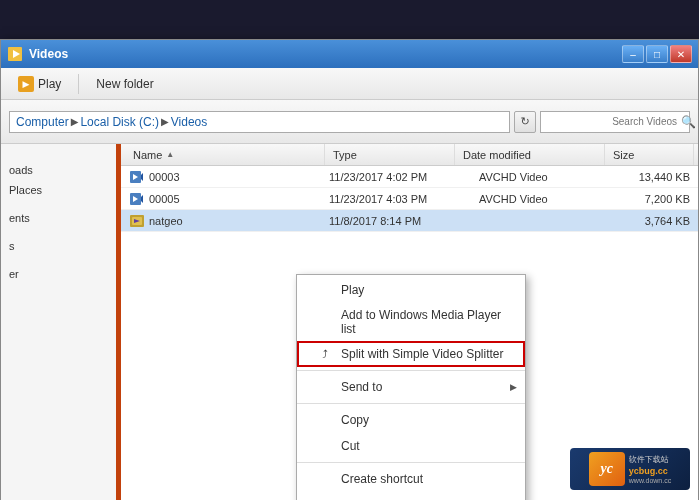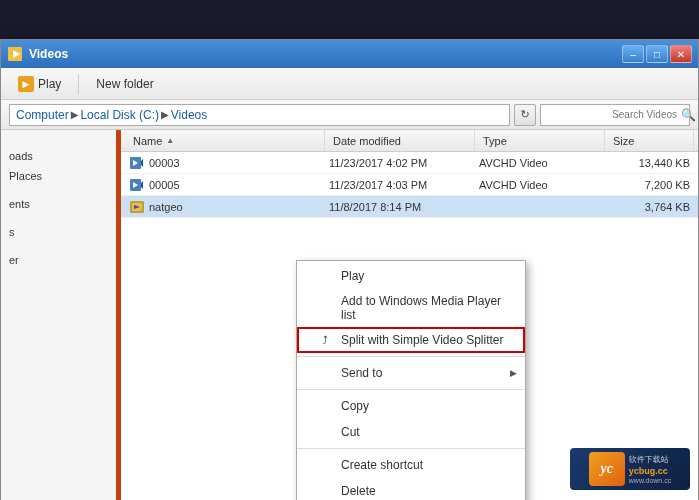--- a/index.html
+++ b/index.html
@@ -119,21 +119,21 @@
       width: 1px;
       height: 20px;
       background: #ccc;
       margin: 0 4px;
     }
 
     
     .address-bar {
       background: linear-gradient(to bottom, #f8f8f8, #e8e8e8);
       border-bottom: 1px solid #ccc;
-      height: 30px;
+      height: 44px;
       display: flex;
       align-items: center;
       padding: 0 8px;
       gap: 4px;
       flex-shrink: 0;
     }
 
     .breadcrumb-bar {
       flex: 1;
       height: 22px;
@@ -501,25 +501,25 @@
       <div class="sidebar-item">er</div>
     </div>
 
     <div class="file-area">
 
       <div class="file-list-header">
         <div class="file-list-header-cell name-col">
           <span>Name</span>
           <span class="sort-arrow">▲</span>
         </div>
+        <div class="file-list-header-cell type-col">
+          <span>Type</span>
+        </div>
         <div class="file-list-header-cell date-col">
           <span>Date modified</span>
-        </div>
-        <div class="file-list-header-cell type-col">
-          <span>Type</span>
         </div>
         <div class="file-list-header-cell size-col">
           <span>Size</span>
         </div>
       </div>
 
       <div class="file-list-body">
 
         <div class="file-row">
           <div class="file-cell name-col">

